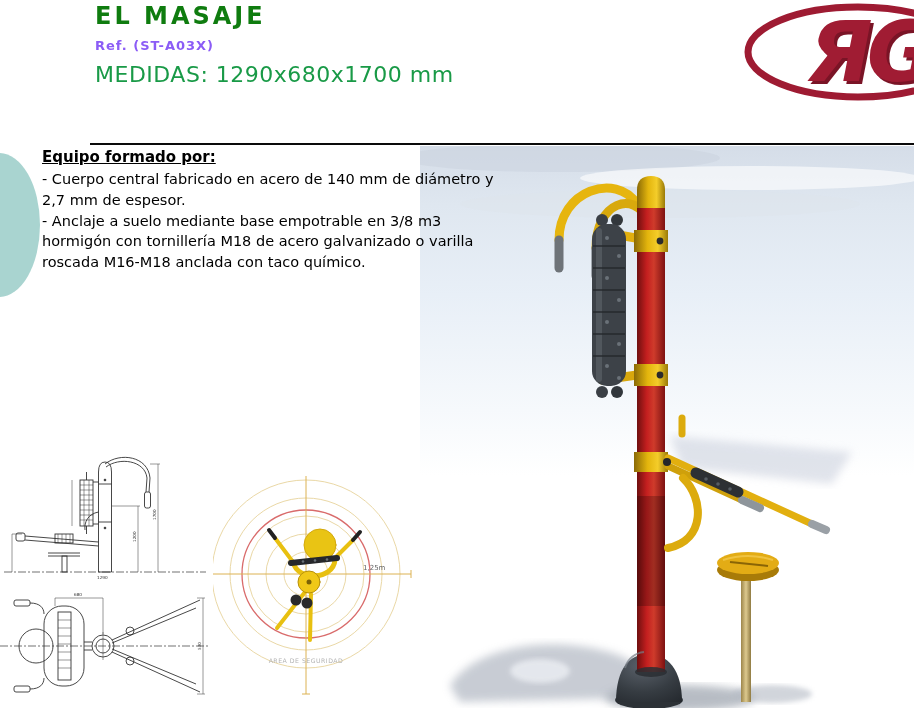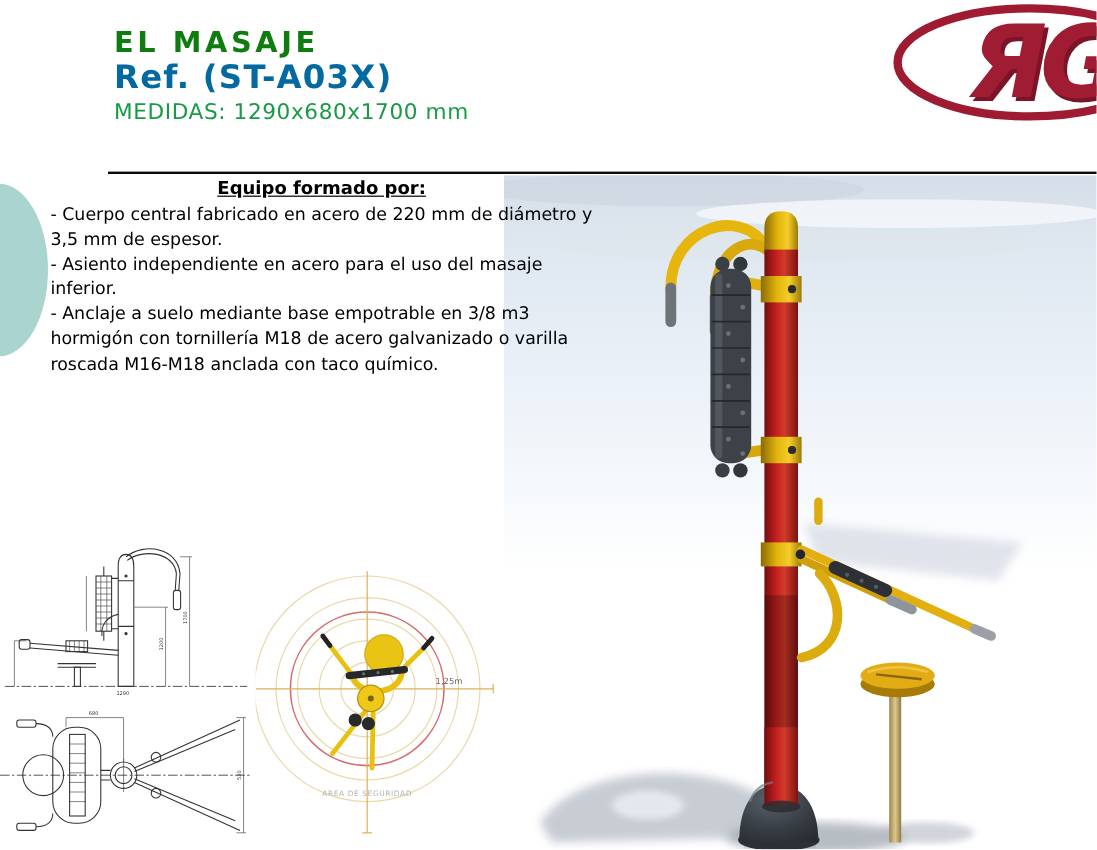--- a/index.html
+++ b/index.html
@@ -2,33 +2,33 @@
 <html><head>
 <meta charset="utf-8">
 <style>
   html,body{margin:0;padding:0;background:#fff;}
   .page{position:relative;width:914px;height:708px;background:#ffffff;overflow:hidden;
         font-family:"DejaVu Sans","Liberation Sans",sans-serif;}
   
   .decor-circle{position:absolute;left:-42px;top:153px;width:82px;height:144px;border-radius:50%;
         background:#a9d4d0;}
   
-  .header{position:absolute;left:95px;top:20px;z-index:5;}
+  .header{position:absolute;left:95px;top:1px;z-index:5;}
   .title{color:#0f7c0f;font-size:24px;font-weight:bold;letter-spacing:3px;line-height:30px;}
-  .ref{color:#0369a1;font-size:27px;font-weight:bold;letter-spacing:1px;line-height:30px;}
-  .medidas{color:#199a47;font-size:18px;font-weight:normal;letter-spacing:.5px;line-height:28px;}
+  .ref{color:#8b5cf6;font-size:13px;font-weight:bold;letter-spacing:1px;line-height:30px;}
+  .medidas{color:#199a47;font-size:22px;font-weight:normal;letter-spacing:.5px;line-height:28px;}
   
   .logo{position:absolute;right:0;top:0;width:184px;height:112px;z-index:6;}
   
   .divider{position:absolute;left:90px;top:143px;width:824px;height:2px;background:#0a0a0a;z-index:4;}
   
   .scene{position:absolute;left:420px;top:146px;width:494px;height:562px;z-index:1;}
   
   .spec{position:absolute;left:42px;top:147px;width:452px;z-index:3;color:#000;}
-  .spec-heading{font-size:15px;font-weight:bold;text-decoration:underline;line-height:21px;margin-bottom:1px;text-align:center;}
+  .spec-heading{font-size:15px;font-weight:bold;text-decoration:underline;line-height:21px;margin-bottom:1px;}
   .spec-item{font-size:14.5px;line-height:20.8px;}
   
   .techdraw{position:absolute;left:0;top:450px;width:210px;height:258px;z-index:2;}
   
   .safety{position:absolute;left:213px;top:462px;width:205px;height:240px;z-index:2;}
   svg text{font-family:"DejaVu Sans","Liberation Sans",sans-serif;}
 </style>
 </head>
 <body>
 
@@ -184,22 +184,21 @@
   <svg class="logo" viewBox="0 0 184 112" aria-hidden="true">
     <ellipse cx="128" cy="52" rx="110" ry="45" fill="none" stroke="#9e1b32" stroke-width="7"></ellipse>
     <text x="81" y="84" font-size="84" font-weight="bold" font-style="italic" fill="#7a1426" letter-spacing="-6">ЯG</text>
     <text x="78" y="81" font-size="84" font-weight="bold" font-style="italic" fill="#a01c33" letter-spacing="-6">ЯG</text>
   </svg>
 
   <div class="divider"></div>
 
   <div class="spec">
     <div class="spec-heading">Equipo formado por:</div>
-    <div class="spec-item">- Cuerpo central fabricado en acero de 220 mm de diámetro y 3,5 mm de espesor.</div>
-    <div class="spec-item">- Asiento independiente en acero para el uso del masaje inferior.</div>
+    <div class="spec-item">- Cuerpo central fabricado en acero de 140 mm de diámetro y 2,7 mm de espesor.</div>
     <div class="spec-item">- Anclaje a suelo mediante base empotrable en 3/8 m3 hormigón con tornillería M18 de acero galvanizado o varilla roscada M16-M18 anclada con taco químico.</div>
   </div>
 
   <svg class="techdraw" viewBox="0 0 210 258" aria-hidden="true" fill="none" stroke="#333" stroke-width="0.9">
 
     <g>
       <line x1="4" y1="122" x2="206" y2="122" stroke-dasharray="8 2 2 2" stroke-width="0.7"></line>
       <path d="M98.5,22 Q98.5,12 105,12 Q111.5,12 111.5,22 L111.5,122 L98.5,122 Z"></path>
       <line x1="98.5" y1="34" x2="111.5" y2="34"></line>
         <line x1="98.5" y1="72" x2="111.5" y2="72"></line>

